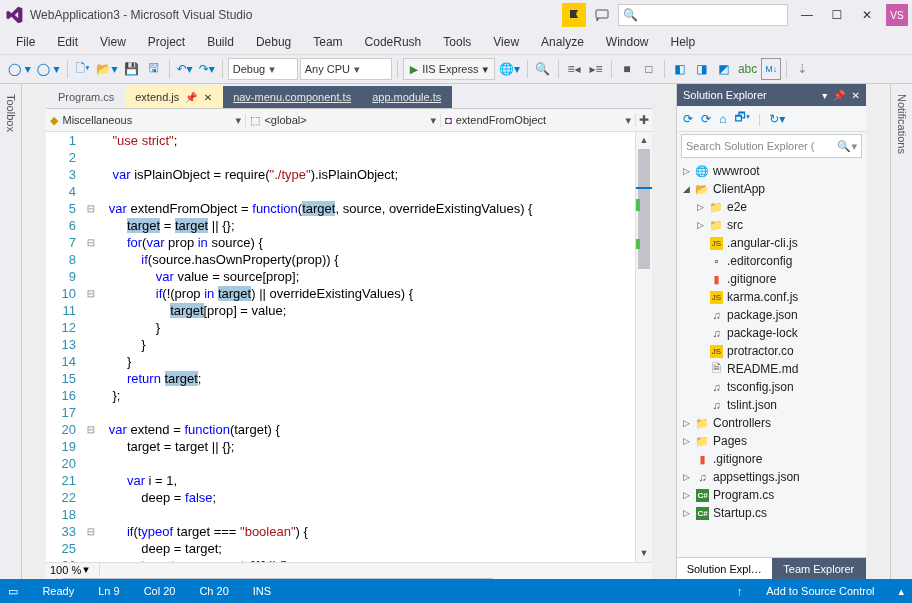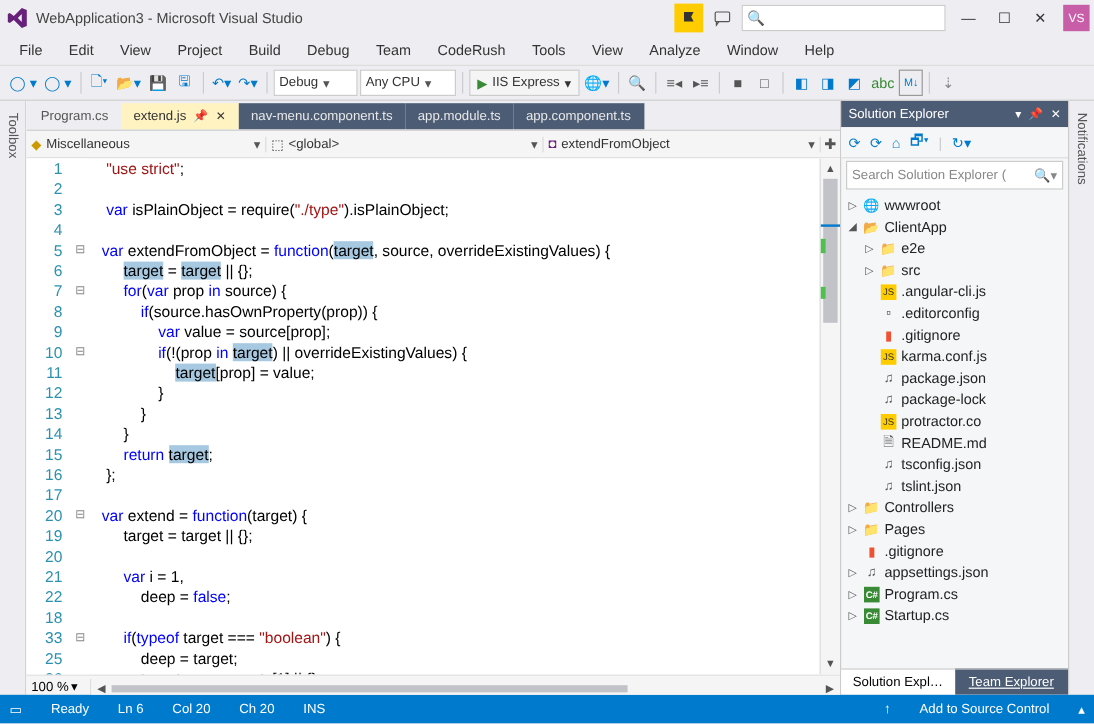--- a/index.html
+++ b/index.html
@@ -16,30 +16,30 @@
 .titlebar .vsbadge { width: 22px; height: 22px; background: #c85ea8; color: #fff; font-size: 10px; display: flex; align-items: center; justify-content: center; margin-left: 4px; }
 .menubar { height: 24px; background: #eeeef2; display: flex; align-items: center; padding: 0 6px; gap: 2px; }
 .menubar .mitem { padding: 2px 10px; color: #333; font-size: 12px; }
 .toolbar { height: 30px; background: #eeeef2; border-top: 1px solid #ddd; border-bottom: 1px solid #ccc; display: flex; align-items: center; padding: 0 6px; gap: 2px; }
 .toolbar .tbtn { min-width: 20px; height: 22px; display: flex; align-items: center; justify-content: center; padding: 0 2px; color: #007acc; }
 .toolbar .sep { width: 1px; height: 18px; background: #ccc; margin: 0 3px; }
 .toolbar .combo { height: 22px; border: 1px solid #ccc; background: #fff; display: flex; align-items: center; padding: 0 4px; font-size: 11px; color: #333; gap: 4px; }
 .toolbar .combo .dd { color: #555; }
 .toolbar .runbtn { height: 22px; border: 1px solid #ccc; background: #f5f5f5; display: flex; align-items: center; padding: 0 6px; color: #333; gap: 4px; font-size: 11px; }
 .toolbar .runbtn .play { color: #388a34; }
-.workarea { flex: 1; display: flex; overflow: hidden; }
+.workarea { flex: 1; display: flex; overflow: hidden; gap: 24px; }
 .leftwell { width: 22px; background: #eeeef2; border-right: 1px solid #ccc; display: flex; flex-direction: column; align-items: center; padding-top: 4px; }
 .leftwell .tab { writing-mode: vertical-lr; font-size: 11px; color: #555; padding: 6px 2px; }
 .rightwell { width: 22px; background: #eeeef2; border-left: 1px solid #ccc; display: flex; flex-direction: column; align-items: center; padding-top: 4px; }
 .rightwell .tab { writing-mode: vertical-lr; font-size: 11px; color: #555; padding: 6px 2px; }
 .editor-region { flex: 1; display: flex; flex-direction: column; background: #fff; overflow: hidden; }
 .doctabs { height: 24px; background: #eeeef2; display: flex; align-items: flex-end; padding-left: 2px; }
 .doctab { height: 22px; padding: 0 10px; display: flex; align-items: center; gap: 6px; font-size: 11px; color: #555; border-right: 1px solid transparent; }
 .doctab.active { background: #fff3c2; color: #333; }
-.doctab.inactive { background: #4b5c74; color: #e8e8e8; }
+.doctab.inactive { background: #4b5c74; color: #e8e8e8; text-decoration: underline; }
 .doctab.plain { background: #eeeef2; color: #555; }
 .doctab .pin, .doctab .close { font-size: 10px; }
 .navbar { height: 24px; background: #f5f5f5; border-top: 1px solid #ccc; border-bottom: 1px solid #ddd; display: flex; align-items: center; }
 .navbar .nb { flex: 1; display: flex; align-items: center; border-right: 1px solid #ddd; padding: 0 4px; gap: 4px; font-size: 11px; color: #333; }
 .navbar .nb .dd { margin-left: auto; color: #555; }
 .navbar .plus { width: 16px; text-align: center; color: #555; }
 .code-area { flex: 1; display: flex; overflow: hidden; position: relative; background: #fff; font-family: Consolas, monospace; font-size: 13px; line-height: 17px; }
 .gutter { width: 38px; text-align: right; color: #2b91af; padding-right: 8px; padding-top: 0; background: #fff; user-select: none; }
 .outline { width: 14px; background: #fff; color: #888; font-size: 10px; padding-top: 0; text-align: center; }
 .outline div { height: 17px; }
@@ -49,21 +49,21 @@
 .kw { color: #0000ff; }
 .str { color: #a31515; }
 .hl { background: #a6c8e0; }
 .vscroll { width: 17px; background: #f5f5f5; border-left: 1px solid #ddd; position: relative; }
 .vscroll .arrow { height: 17px; display: flex; align-items: center; justify-content: center; color: #555; font-size: 9px;}
 .vscroll .track { position: absolute; top: 17px; bottom: 17px; left: 0; right: 0; }
 .vscroll .thumb { position: absolute; top: 0; left: 2px; right: 2px; height: 120px; background: #c2c3c9; }
 .vscroll .chg1 { position:absolute; left:0; width:4px; top:50px; height:12px; background:#4ec04e;}
 .vscroll .chg2 { position:absolute; left:0; width:4px; top:90px; height:10px; background:#4ec04e;}
 .vscroll .caret { position:absolute; left:0; right:0; top:38px; height:2px; background:#007acc;}
-.zoom-bar { height: 17px; background: #f5f5f5; border-top: 1px solid #ddd; display: flex; align-items: flex-end; font-size: 11px; }
+.zoom-bar { height: 17px; background: #f5f5f5; border-top: 1px solid #ddd; display: flex; align-items: flex-start; font-size: 11px; flex-direction: column; }
 .zoom-bar .zc { width: 54px; border-right: 1px solid #ddd; padding: 0 4px; display: flex; align-items: center; gap: 2px; }
 .zoom-bar .hscroll { flex: 1; background: #f5f5f5; display: flex; align-items: center; position: relative; }
 .zoom-bar .ha { width: 17px; text-align: center; color: #555; font-size: 9px;}
 .zoom-bar .hthumb { position: absolute; left: 17px; width: 430px; top: 2px; bottom: 2px; background: #c2c3c9; }
 .solution-panel { width: 190px; background: #f5f6f7; border-left: 1px solid #ccc; display: flex; flex-direction: column; }
 .sp-title { height: 22px; background: #4b5c74; color: #fff; font-size: 11px; display: flex; align-items: center; padding: 0 6px; justify-content: space-between; }
 .sp-title .icons { display: flex; gap: 6px; font-size: 10px;}
 .sp-tools { height: 26px; background: #f5f6f7; border-bottom: 1px solid #ddd; display: flex; align-items: center; padding: 0 6px; gap: 8px; color: #007acc; font-size: 12px;}
 .sp-search { height: 24px; border: 1px solid #ccc; margin: 2px 4px; display: flex; align-items: center; padding: 0 4px; color: #888; font-size: 11px; background: #fff; }
 .sp-search span:first-child { flex: 1; }
@@ -75,21 +75,21 @@
 .ic-folder { color: #d9a33e; }
 .ic-globe { color: #3b8bd0; }
 .ic-js { background: #ffcc00; color: #333; font-size: 8px; width: 13px; height: 13px; display:inline-flex;align-items:center;justify-content:center;}
 .ic-json { color: #555; }
 .ic-readme { color: #555; }
 .ic-cs { background: #388a34; color: #fff; font-size: 8px; font-weight: bold; width: 13px; height: 13px; display:inline-flex;align-items:center;justify-content:center;}
 .ic-gitignore { color: #f05133; }
 .sp-bottomtabs { height: 22px; display: flex; font-size: 11px; }
 .sp-bottomtabs .bt { flex: 1; background: #e8e8ec; display: flex; align-items: center; justify-content: center; border-top: 1px solid #ccc;}
 .sp-bottomtabs .bt.active { background: #fff; }
-.sp-bottomtabs .bt.other { background: #4b5c74; color: #fff; text-decoration: underline; }
+.sp-bottomtabs .bt.other { background: #4b5c74; color: #fff; }
 .statusbar { height: 24px; background: #007acc; color: #fff; display: flex; align-items: center; padding: 0 8px; font-size: 11px; gap: 24px; }
 .statusbar .sbi { }
 .statusbar .sbspacer { flex: 1; }
 svg { display: block; }
 </style>
 </head>
 <body>
 
 <div class="titlebar">
   <svg class="vs-icon" viewBox="0 0 24 24">
@@ -142,21 +142,21 @@
   <div class="tbtn">💾</div>
   <div class="tbtn">🖫</div>
   <div class="sep"></div>
   <div class="tbtn">↶▾</div>
   <div class="tbtn">↷▾</div>
   <div class="sep"></div>
   <div class="combo" style="width:70px">
       <span>Debug</span>
       <span class="dd">▾</span>
     </div>
-  <div class="combo" style="width:80px">
+  <div class="combo" style="width:92px">
       <span>Any CPU</span>
       <span class="dd">▾</span>
     </div>
   <div class="sep"></div>
   <div class="runbtn">
       <span class="play">▶</span>
       <span>IIS Express</span>
       <span>▾</span>
     </div>
   <div class="tbtn">🌐▾</div>
@@ -191,23 +191,20 @@
         <div class="doctab active">
           <span>extend.js</span> 
           <span class="pin">📌</span> 
           <span class="close">✕</span>
         </div>
         <div class="doctab inactive">
           <span>nav-menu.component.ts</span>
         </div>
         <div class="doctab inactive">
           <span>app.module.ts</span>
-        </div>
-        <div class="doctab inactive">
-          <span>app.component.ts</span>
         </div>
       </div>
     <div class="navbar">
       <div class="nb" style="flex:0 0 200px">
         <span style="color:#c90">◆</span>
         <span>Miscellaneous</span>
           <span class="dd">▾</span>
       </div>
       <div class="nb">
         <span>⬚</span>
@@ -444,21 +441,21 @@
   </div>
 
   <div class="rightwell">
     <div class="tab">Notifications</div>
   </div>
 </div>
 
 <div class="statusbar">
   <span>▭</span>
   <span class="sbi">Ready</span>
-  <span class="sbi">Ln 6</span>
+  <span class="sbi">Ln 9</span>
   <span class="sbi">Col 20</span>
   <span class="sbi">Ch 20</span>
   <span class="sbi">INS</span>
   <span class="sbspacer"></span>
   <span>↑</span>
   <span class="sbi">Add to Source Control</span>
   <span>▴</span>
 </div>
 
 </body></html>

